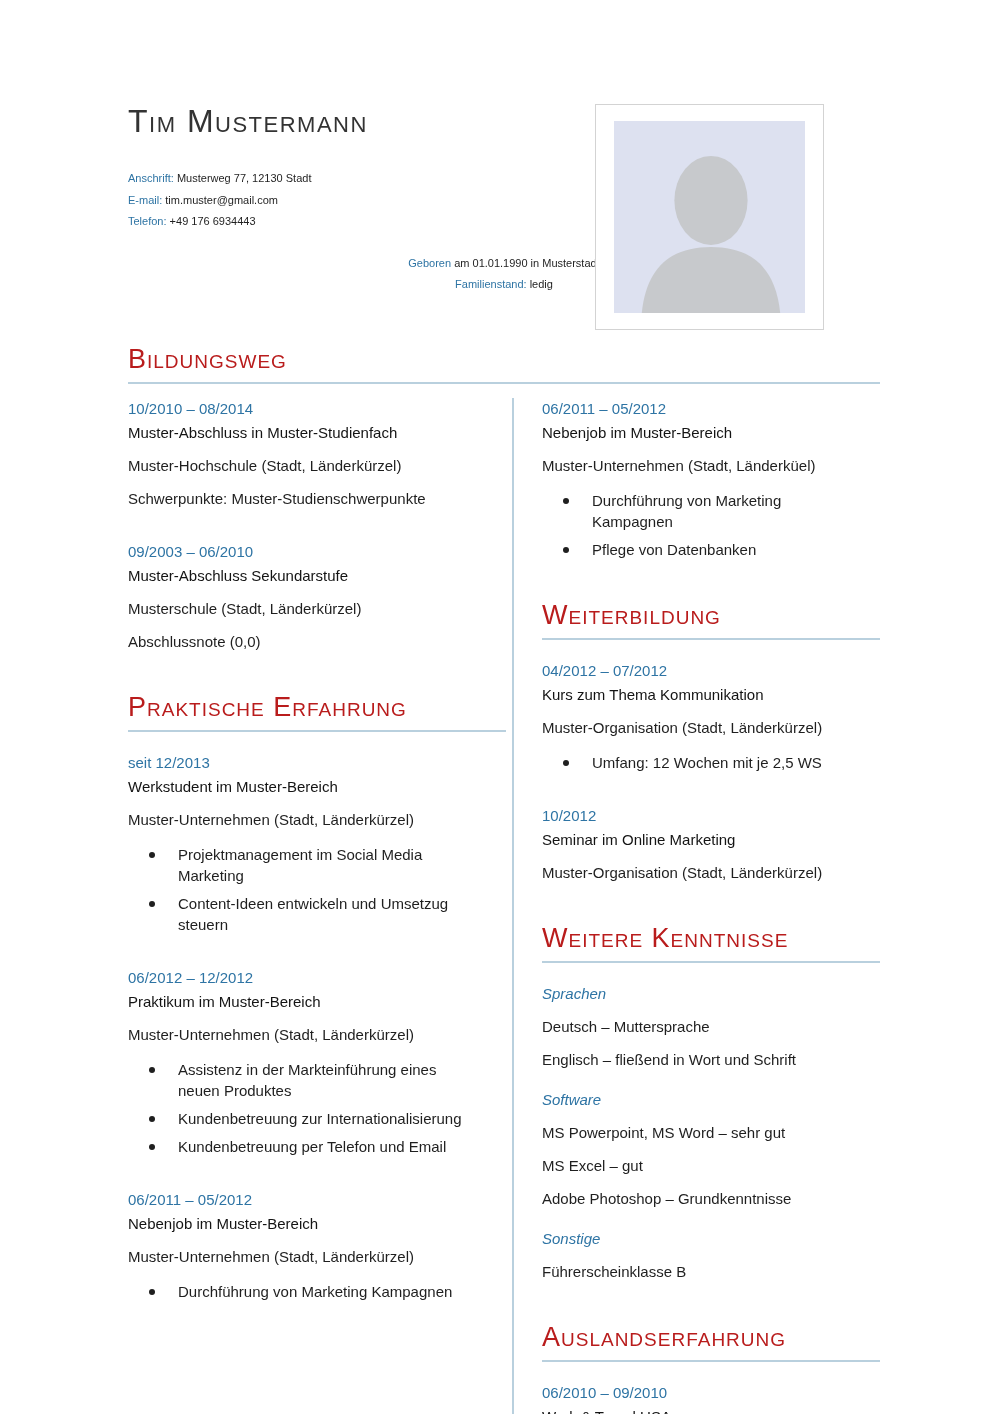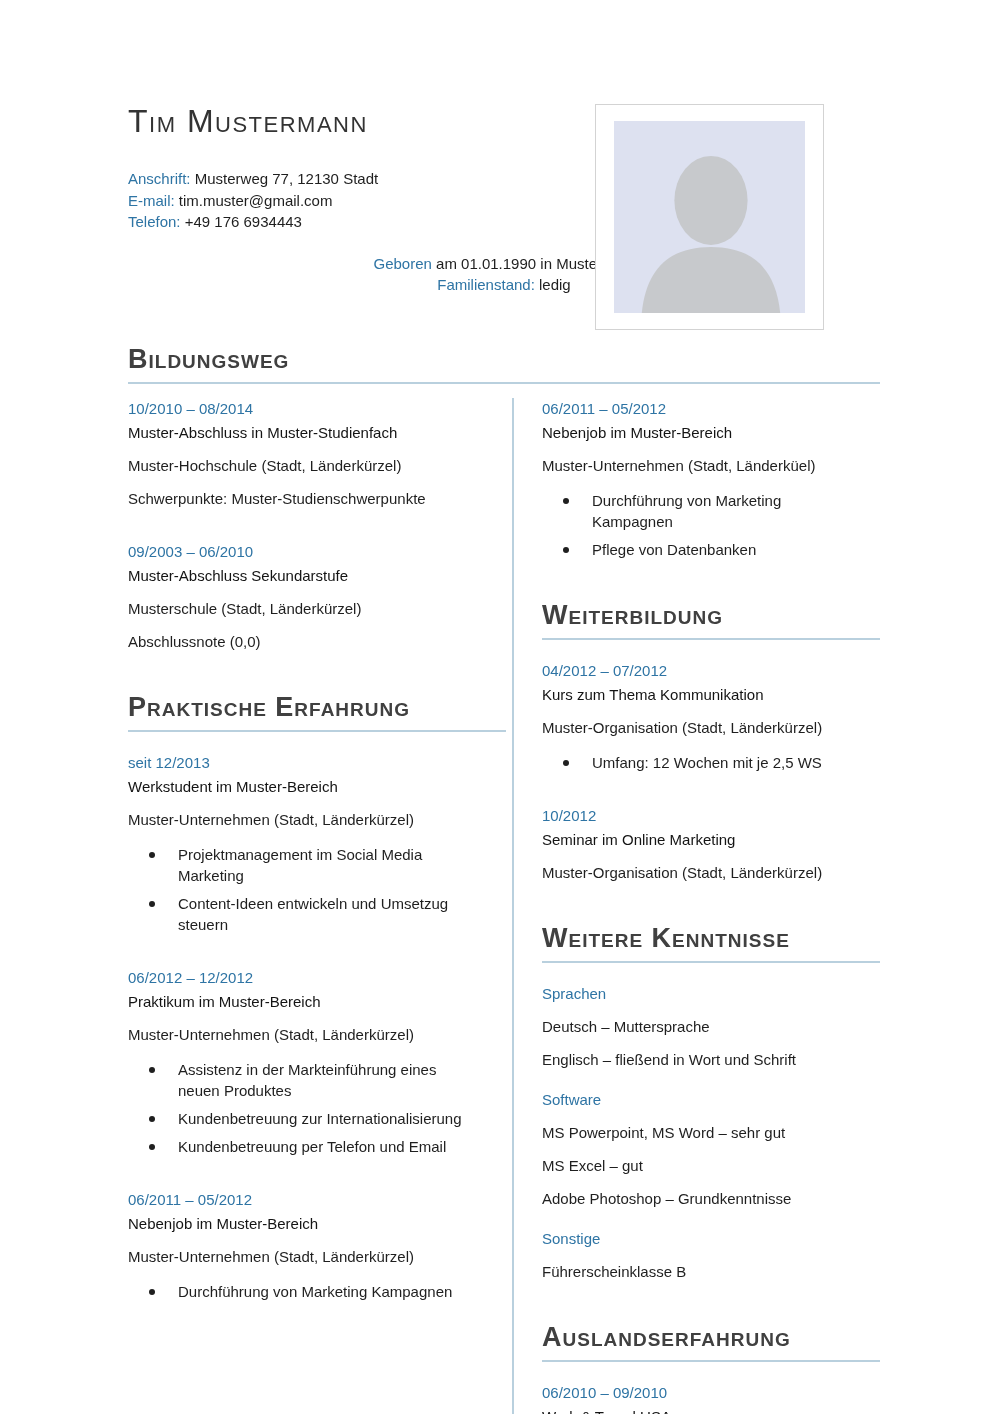--- a/index.html
+++ b/index.html
@@ -21,43 +21,43 @@
   
   .top { position:relative; margin-top:96px; height:238px; }
   h1.name {
     font-variant:small-caps;
     font-size:32px; line-height:50px;
     font-weight:300; letter-spacing:1.5px;
     color:#333333;
   }
   .contact-block { margin-top:22px; }
   .contact-block.second { margin-top:20px;text-align:center; }
-  .cline { font-size:15px; line-height:21.5px; }
+  .cline { font-size:11px; line-height:21.5px; }
   .lbl { color:var(--accent,#2e74a4); }
 
   .photo-frame {
     position:absolute; top:8px; left:467px;
     width:229px; height:226px;
     background:#ffffff;
     border:1px solid #d3d3d3;
     padding:16px 18px;
   }
   .photo-inner {
     width:100%; height:100%;
     background:var(--photo_bg,#dde1f0);
     position:relative; overflow:hidden;
   }
   .photo-inner svg { position:absolute; bottom:0; left:0; width:100%; height:84%; display:block; }
 
   
   h2.section {
     font-variant:small-caps;
     font-size:27px; line-height:31px;
-    font-weight:700; letter-spacing:1px;
-    color:#404040;
+    font-weight:400; letter-spacing:1px;
+    color:#b91c1c;
     padding-bottom:7px;
     border-bottom:2px solid var(--rule,#b9d0de);
   }
   h2.full { margin-top:10px; }
   .col h2.section { margin-top:40px; margin-bottom:20px; }
 
   
   .cols { display:flex; margin-top:14px; min-height:1016px; align-items:stretch; }
   .col-left { width:384px; padding-right:6px; flex:none; }
   .col-right { flex:1; border-left:2px solid var(--rule,#b9d0de); padding-left:28px; }
@@ -77,21 +77,21 @@
   ul.bullets li:last-child { margin-bottom:0; }
   ul.bullets li::before {
     content:"";
     position:absolute; left:21px; top:8px;
     width:6px; height:6px; border-radius:50%;
     background:#1f1f1f;
   }
 
   
   .skill-group { margin-bottom:19px; }
-  .skill-label { color:var(--accent,#2e74a4); margin-bottom:4px; }
+  .skill-label { color:var(--accent,#2e74a4); margin-bottom:4px;font-style:italic; }
 </style>
 </head>
 <body>
 
 <div class="page">
 
   <div class="top">
     <h1 class="name">Tim Mustermann</h1>
 
     <div class="contact-block">

